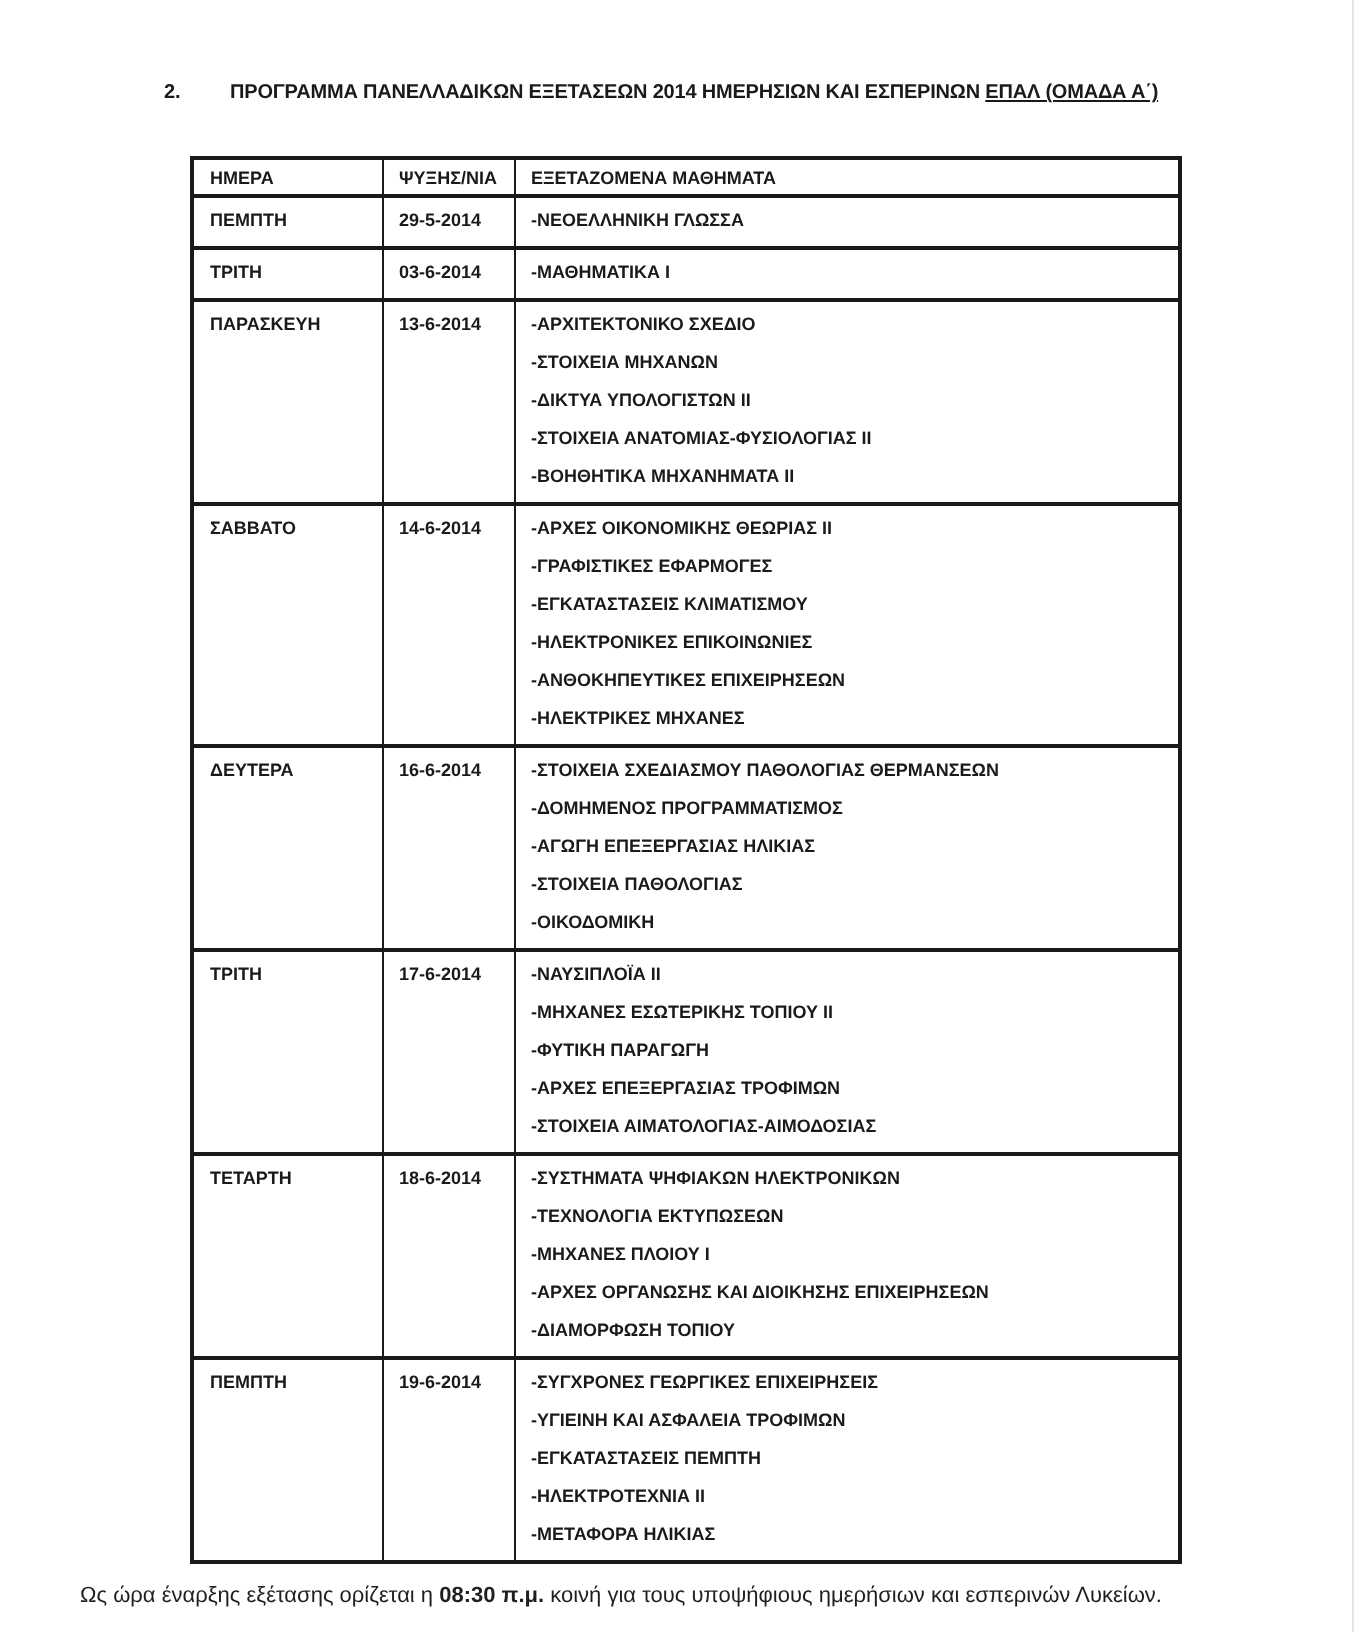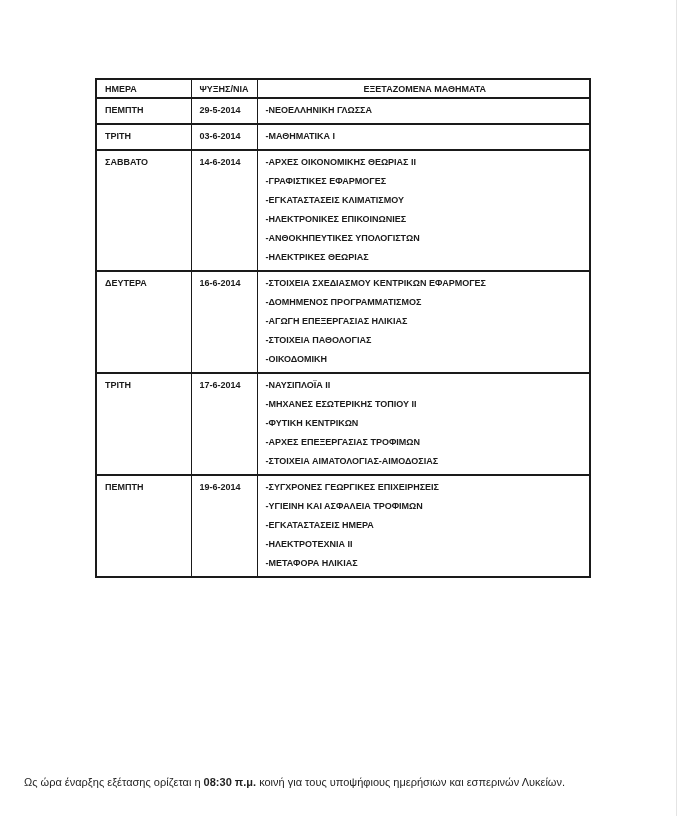--- a/index.html
+++ b/index.html
@@ -31,37 +31,40 @@
     border:1.5px solid #1a1a1a;
     vertical-align:top;
     font-size:9px; font-weight:bold;
     padding:2px 5px 3px 8px;
     overflow:hidden;
   }
   .schedule thead th {
     height:16px; box-sizing:border-box;
     text-align:left; padding-top:4px;
   }
-  .schedule thead th.center { text-align:center; }
+  .schedule thead th.center { }
   .schedule tbody td { border-top-width:2px; line-height:19px; }
   .subject { line-height:19px; white-space:nowrap; }
 
   .footer {
-    position:absolute; left:24px; top:776px; margin:0;
+    position:absolute; left:24px; top:776px; margin:16px;
     font-size:11px; font-weight:normal; white-space:nowrap; color:#1f1f1f;
   }
   .footer b { font-weight:bold; }
 </style>
 </head>
 <body>
 
 <div class="sheet">
 
   <div class="page-edge-right"></div>
 
+  <div class="title-line">
+    <span class="num">2.</span><span>ΠΡΟΓΡΑΜΜΑ ΠΑΝΕΛΛΑΔΙΚΩΝ ΕΞΕΤΑΣΕΩΝ 2014 ΗΜΕΡΗΣΙΩΝ ΚΑΙ ΕΣΠΕΡΙΝΩΝ </span><span class="u">ΕΠΑΛ (ΟΜΑΔΑ Α΄)</span>
+  </div>
 
   <table class="schedule">
     <colgroup>
       <col class="c-day">
       <col class="c-date">
       <col class="c-sub">
     </colgroup>
     <thead>
       <tr>
         <th>ΗΜΕΡΑ</th>
@@ -79,66 +82,88 @@
   </tr>
 
   <tr>
     <td>ΤΡΙΤΗ</td>
     <td>03-6-2014</td>
     <td>
             <div class="subject">-ΜΑΘΗΜΑΤΙΚΑ Ι</div>
           </td>
   </tr>
 
+  <tr>
+    <td>ΠΑΡΑΣΚΕΥΗ</td>
+    <td>13-6-2014</td>
+    <td>
+            <div class="subject">-ΑΡΧΙΤΕΚΤΟΝΙΚΟ ΣΧΕΔΙΟ</div>
+            <div class="subject">-ΣΤΟΙΧΕΙΑ ΜΗΧΑΝΩΝ</div>
+            <div class="subject">-ΔΙΚΤΥΑ ΥΠΟΛΟΓΙΣΤΩΝ ΙΙ</div>
+            <div class="subject">-ΣΤΟΙΧΕΙΑ ΑΝΑΤΟΜΙΑΣ-ΦΥΣΙΟΛΟΓΙΑΣ ΙΙ</div>
+            <div class="subject">-ΒΟΗΘΗΤΙΚΑ ΜΗΧΑΝΗΜΑΤΑ ΙΙ</div>
+          </td>
+  </tr>
 
   <tr>
     <td>ΣΑΒΒΑΤΟ</td>
     <td>14-6-2014</td>
     <td>
             <div class="subject">-ΑΡΧΕΣ ΟΙΚΟΝΟΜΙΚΗΣ ΘΕΩΡΙΑΣ ΙΙ</div>
             <div class="subject">-ΓΡΑΦΙΣΤΙΚΕΣ ΕΦΑΡΜΟΓΕΣ</div>
             <div class="subject">-ΕΓΚΑΤΑΣΤΑΣΕΙΣ ΚΛΙΜΑΤΙΣΜΟΥ</div>
             <div class="subject">-ΗΛΕΚΤΡΟΝΙΚΕΣ ΕΠΙΚΟΙΝΩΝΙΕΣ</div>
-            <div class="subject">-ΑΝΘΟΚΗΠΕΥΤΙΚΕΣ ΥΠΟΛΟΓΙΣΤΩΝ</div>
-            <div class="subject">-ΗΛΕΚΤΡΙΚΕΣ ΘΕΩΡΙΑΣ</div>
+            <div class="subject">-ΑΝΘΟΚΗΠΕΥΤΙΚΕΣ ΕΠΙΧΕΙΡΗΣΕΩΝ</div>
+            <div class="subject">-ΗΛΕΚΤΡΙΚΕΣ ΜΗΧΑΝΕΣ</div>
           </td>
   </tr>
 
   <tr>
     <td>ΔΕΥΤΕΡΑ</td>
     <td>16-6-2014</td>
     <td>
-            <div class="subject">-ΣΤΟΙΧΕΙΑ ΣΧΕΔΙΑΣΜΟΥ ΚΕΝΤΡΙΚΩΝ ΕΦΑΡΜΟΓΕΣ</div>
+            <div class="subject">-ΣΤΟΙΧΕΙΑ ΣΧΕΔΙΑΣΜΟΥ ΠΑΘΟΛΟΓΙΑΣ ΘΕΡΜΑΝΣΕΩΝ</div>
             <div class="subject">-ΔΟΜΗΜΕΝΟΣ ΠΡΟΓΡΑΜΜΑΤΙΣΜΟΣ</div>
             <div class="subject">-ΑΓΩΓΗ ΕΠΕΞΕΡΓΑΣΙΑΣ ΗΛΙΚΙΑΣ</div>
             <div class="subject">-ΣΤΟΙΧΕΙΑ ΠΑΘΟΛΟΓΙΑΣ</div>
             <div class="subject">-ΟΙΚΟΔΟΜΙΚΗ</div>
           </td>
   </tr>
 
   <tr>
     <td>ΤΡΙΤΗ</td>
     <td>17-6-2014</td>
     <td>
             <div class="subject">-ΝΑΥΣΙΠΛΟΪΑ ΙΙ</div>
             <div class="subject">-ΜΗΧΑΝΕΣ ΕΣΩΤΕΡΙΚΗΣ ΤΟΠΙΟΥ ΙΙ</div>
-            <div class="subject">-ΦΥΤΙΚΗ ΚΕΝΤΡΙΚΩΝ</div>
+            <div class="subject">-ΦΥΤΙΚΗ ΠΑΡΑΓΩΓΗ</div>
             <div class="subject">-ΑΡΧΕΣ ΕΠΕΞΕΡΓΑΣΙΑΣ ΤΡΟΦΙΜΩΝ</div>
             <div class="subject">-ΣΤΟΙΧΕΙΑ ΑΙΜΑΤΟΛΟΓΙΑΣ-ΑΙΜΟΔΟΣΙΑΣ</div>
           </td>
   </tr>
 
+  <tr>
+    <td>ΤΕΤΑΡΤΗ</td>
+    <td>18-6-2014</td>
+    <td>
+            <div class="subject">-ΣΥΣΤΗΜΑΤΑ ΨΗΦΙΑΚΩΝ ΗΛΕΚΤΡΟΝΙΚΩΝ</div>
+            <div class="subject">-ΤΕΧΝΟΛΟΓΙΑ ΕΚΤΥΠΩΣΕΩΝ</div>
+            <div class="subject">-ΜΗΧΑΝΕΣ ΠΛΟΙΟΥ Ι</div>
+            <div class="subject">-ΑΡΧΕΣ ΟΡΓΑΝΩΣΗΣ ΚΑΙ ΔΙΟΙΚΗΣΗΣ ΕΠΙΧΕΙΡΗΣΕΩΝ</div>
+            <div class="subject">-ΔΙΑΜΟΡΦΩΣΗ ΤΟΠΙΟΥ</div>
+          </td>
+  </tr>
 
   <tr>
     <td>ΠΕΜΠΤΗ</td>
     <td>19-6-2014</td>
     <td>
             <div class="subject">-ΣΥΓΧΡΟΝΕΣ ΓΕΩΡΓΙΚΕΣ ΕΠΙΧΕΙΡΗΣΕΙΣ</div>
             <div class="subject">-ΥΓΙΕΙΝΗ ΚΑΙ ΑΣΦΑΛΕΙΑ ΤΡΟΦΙΜΩΝ</div>
-            <div class="subject">-ΕΓΚΑΤΑΣΤΑΣΕΙΣ ΗΜΕΡΑ</div>
+            <div class="subject">-ΕΓΚΑΤΑΣΤΑΣΕΙΣ ΠΕΜΠΤΗ</div>
             <div class="subject">-ΗΛΕΚΤΡΟΤΕΧΝΙΑ ΙΙ</div>
             <div class="subject">-ΜΕΤΑΦΟΡΑ ΗΛΙΚΙΑΣ</div>
           </td>
   </tr>
 </tbody>
   </table>
 
   <p class="footer"><span>Ως ώρα έναρξης εξέτασης ορίζεται η </span><b>08:30 π.μ.</b><span> κοινή για τους υποψήφιους ημερήσιων και εσπερινών Λυκείων.</span></p>
 
 </div>

